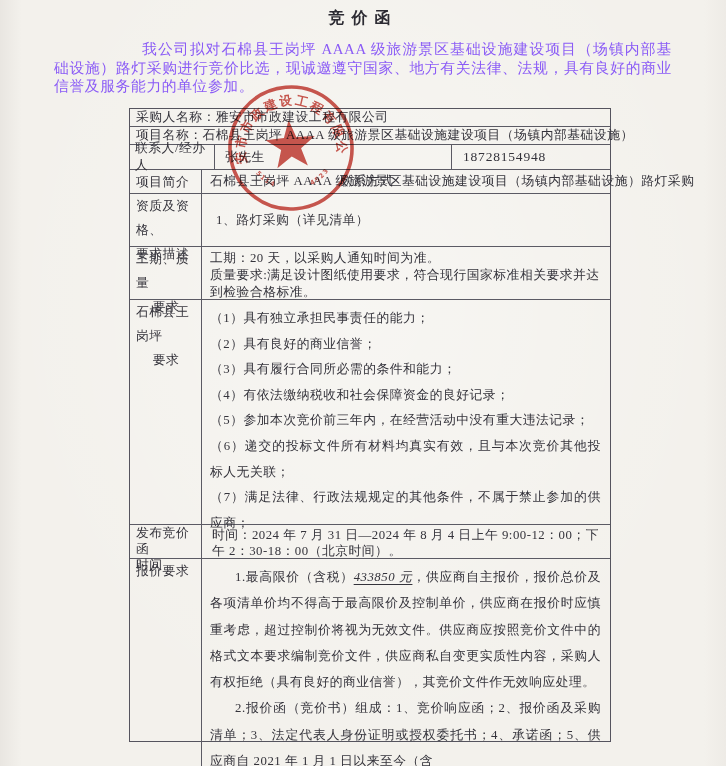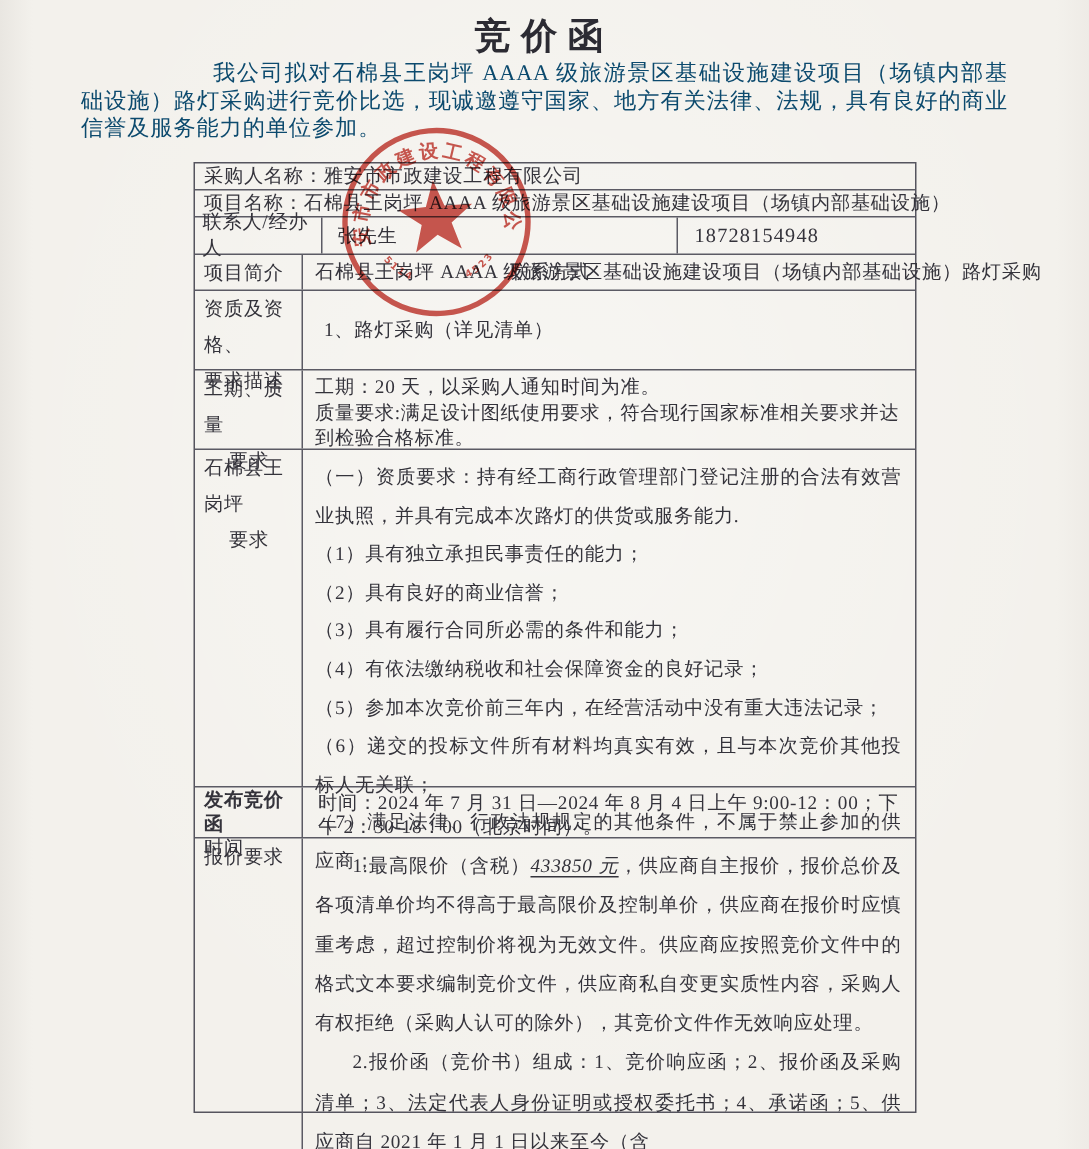--- a/index.html
+++ b/index.html
@@ -9,27 +9,27 @@
     font-family:"Liberation Serif","DejaVu Serif",serif;
     background:
       radial-gradient(ellipse at 50% 40%, rgba(255,255,255,.35), rgba(0,0,0,0) 70%),
       linear-gradient(90deg, #e9e6e1 0%, #f3f1ec 3%, #f3f1ec 97%, #eeebe6 100%),
       #f2f0eb;
     color:#34333b;
     overflow:hidden;
   }
   .title{
     position:absolute; top:8px; left:0; width:726px;
-    text-align:center; font-size:24px; font-weight:bold;
+    text-align:center; font-size:16px; font-weight:bold;
     letter-spacing:7px; color:#2c2b33;
   }
   .intro{
     position:absolute; top:40px; left:54px; width:618px;
     font-size:14.8px; line-height:18.5px; text-align:justify;
-    text-indent:88px; letter-spacing:0.6px; color:#0c4a6e;
+    text-indent:88px; letter-spacing:0.6px; color:#8b5cf6;
   }
   
   .doc-table{
     position:absolute; top:108px; left:129px; width:482px; height:634px;
     border:1.6px solid #55545e;
     display:flex; flex-direction:column;
     font-size:12.8px; letter-spacing:0.5px; color:#34333b;
   }
   .trow{ display:flex; width:100%; border-bottom:1px solid #5b5a64; }
   .trow:last-child{ border-bottom:none; }
@@ -115,45 +115,44 @@
       <span>质量要求:满足设计图纸使用要求，符合现行国家标准相关要求并达到检验合格标准。</span>
     </div>
   </div>
 
   <div class="trow r7">
     <div class="cell lab">
       <span class="cline">石棉县王岗坪</span>
       <span class="cline c-center">要求</span>
     </div>
     <div class="cell content qual-content">
-      <p>（一）资质要求：持有经工商行政管理部门登记注册的合法有效营业执照，并具有完成本次路灯的供货或服务能力.</p>
       <p>（1）具有独立承担民事责任的能力；</p>
       <p>（2）具有良好的商业信誉；</p>
       <p>（3）具有履行合同所必需的条件和能力；</p>
       <p>（4）有依法缴纳税收和社会保障资金的良好记录；</p>
       <p>（5）参加本次竞价前三年内，在经营活动中没有重大违法记录；</p>
       <p>（6）递交的投标文件所有材料均真实有效，且与本次竞价其他投标人无关联；</p>
       <p>（7）满足法律、行政法规规定的其他条件，不属于禁止参加的供应商；</p>
     </div>
   </div>
 
   <div class="trow r8">
     <div class="cell lab">
-      <span style="line-height:16px;font-weight:bold;">发布竞价函</span>
+      <span style="line-height:16px;">发布竞价函</span>
       <span style="line-height:16px;">时间</span>
     </div>
     <div class="cell content time-content">时间：2024 年 7 月 31 日—2024 年 8 月 4 日上午 9:00-12：00；下午 2：30-18：00（北京时间）。</div>
   </div>
 
   <div class="trow r9">
     <div class="cell lab">
       <span class="cline">报价要求</span>
     </div>
     <div class="cell content quote-content">
-      <p><span>1.最高限价（含税）</span><span class="u">433850 元</span><span>，供应商自主报价，报价总价及各项清单价均不得高于最高限价及控制单价，供应商在报价时应慎重考虑，超过控制价将视为无效文件。供应商应按照竞价文件中的格式文本要求编制竞价文件，供应商私自变更实质性内容，采购人有权拒绝（采购人认可的除外），其竞价文件作无效响应处理。</span></p>
+      <p><span>1.最高限价（含税）</span><span class="u">433850 元</span><span>，供应商自主报价，报价总价及各项清单价均不得高于最高限价及控制单价，供应商在报价时应慎重考虑，超过控制价将视为无效文件。供应商应按照竞价文件中的格式文本要求编制竞价文件，供应商私自变更实质性内容，采购人有权拒绝（具有良好的商业信誉），其竞价文件作无效响应处理。</span></p>
       <p>2.报价函（竞价书）组成：1、竞价响应函；2、报价函及采购清单；3、法定代表人身份证明或授权委托书；4、承诺函；5、供应商自 2021 年 1 月 1 日以来至今（含</p>
     </div>
   </div>
 
 </div>
 
 <svg class="stamp" viewBox="0 0 130 130" aria-hidden="true">
   <defs>
     <path id="seal-arc-top" d="M 20,80 A 46.5 46.5 0 1 1 110,80" fill="none"></path>
     <path id="seal-arc-bottom-left" d="M 26,84 A 41 41 0 0 0 62,106" fill="none"></path>

